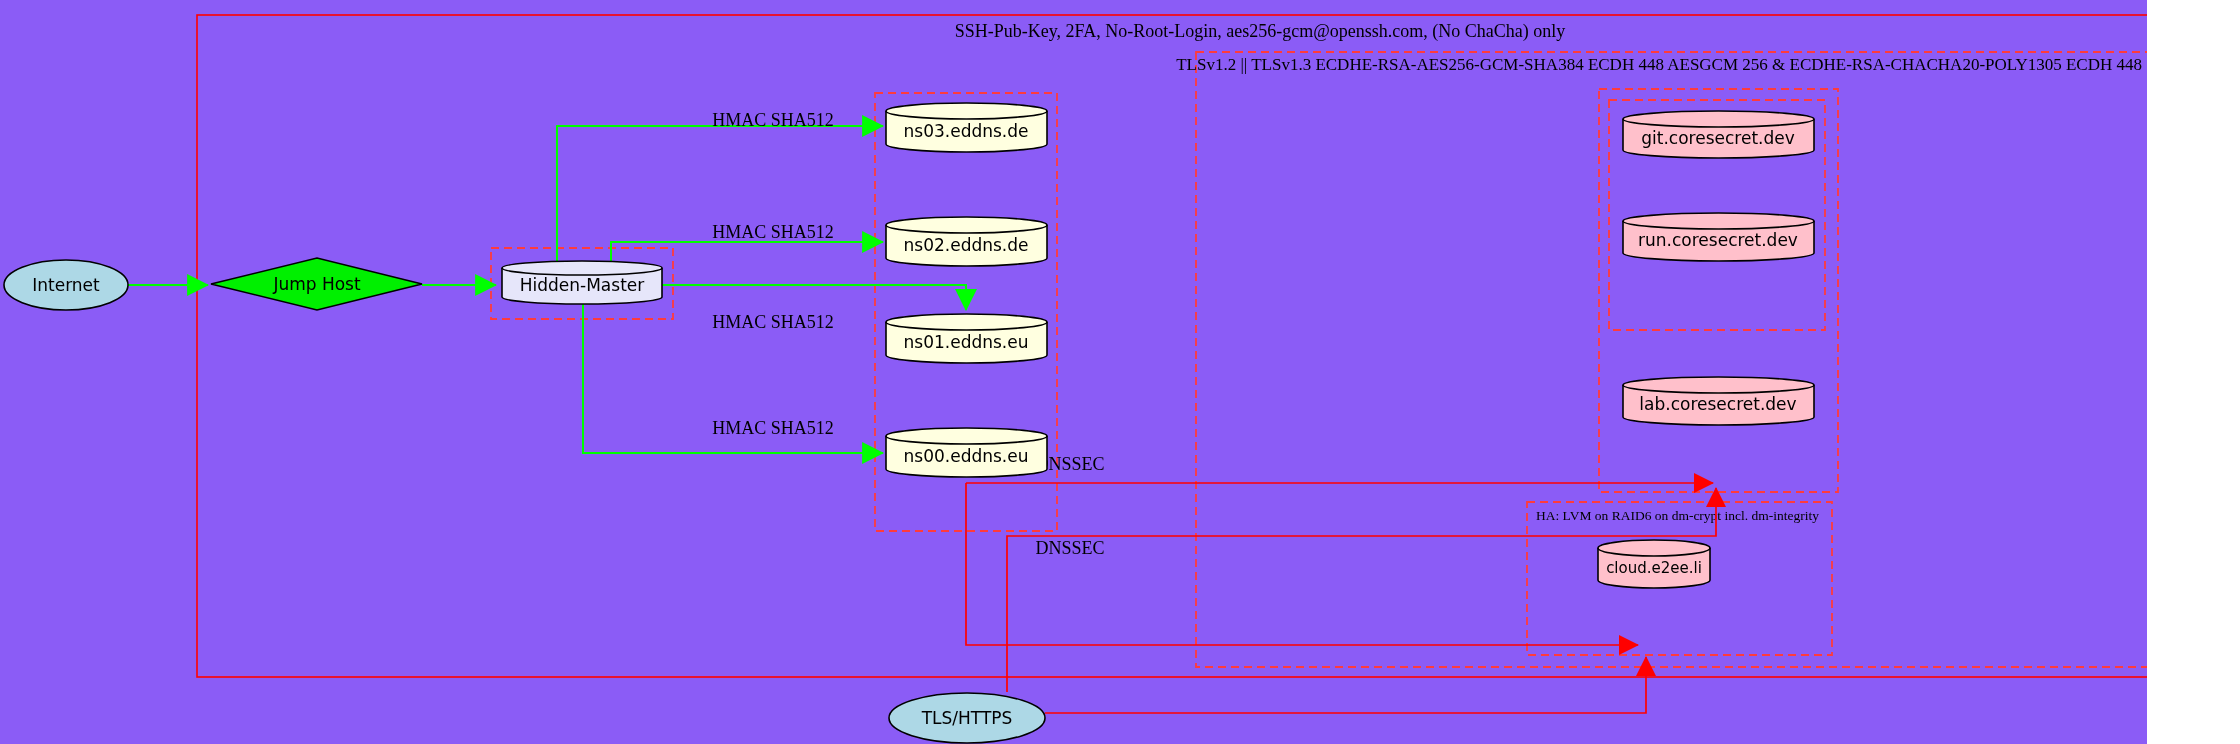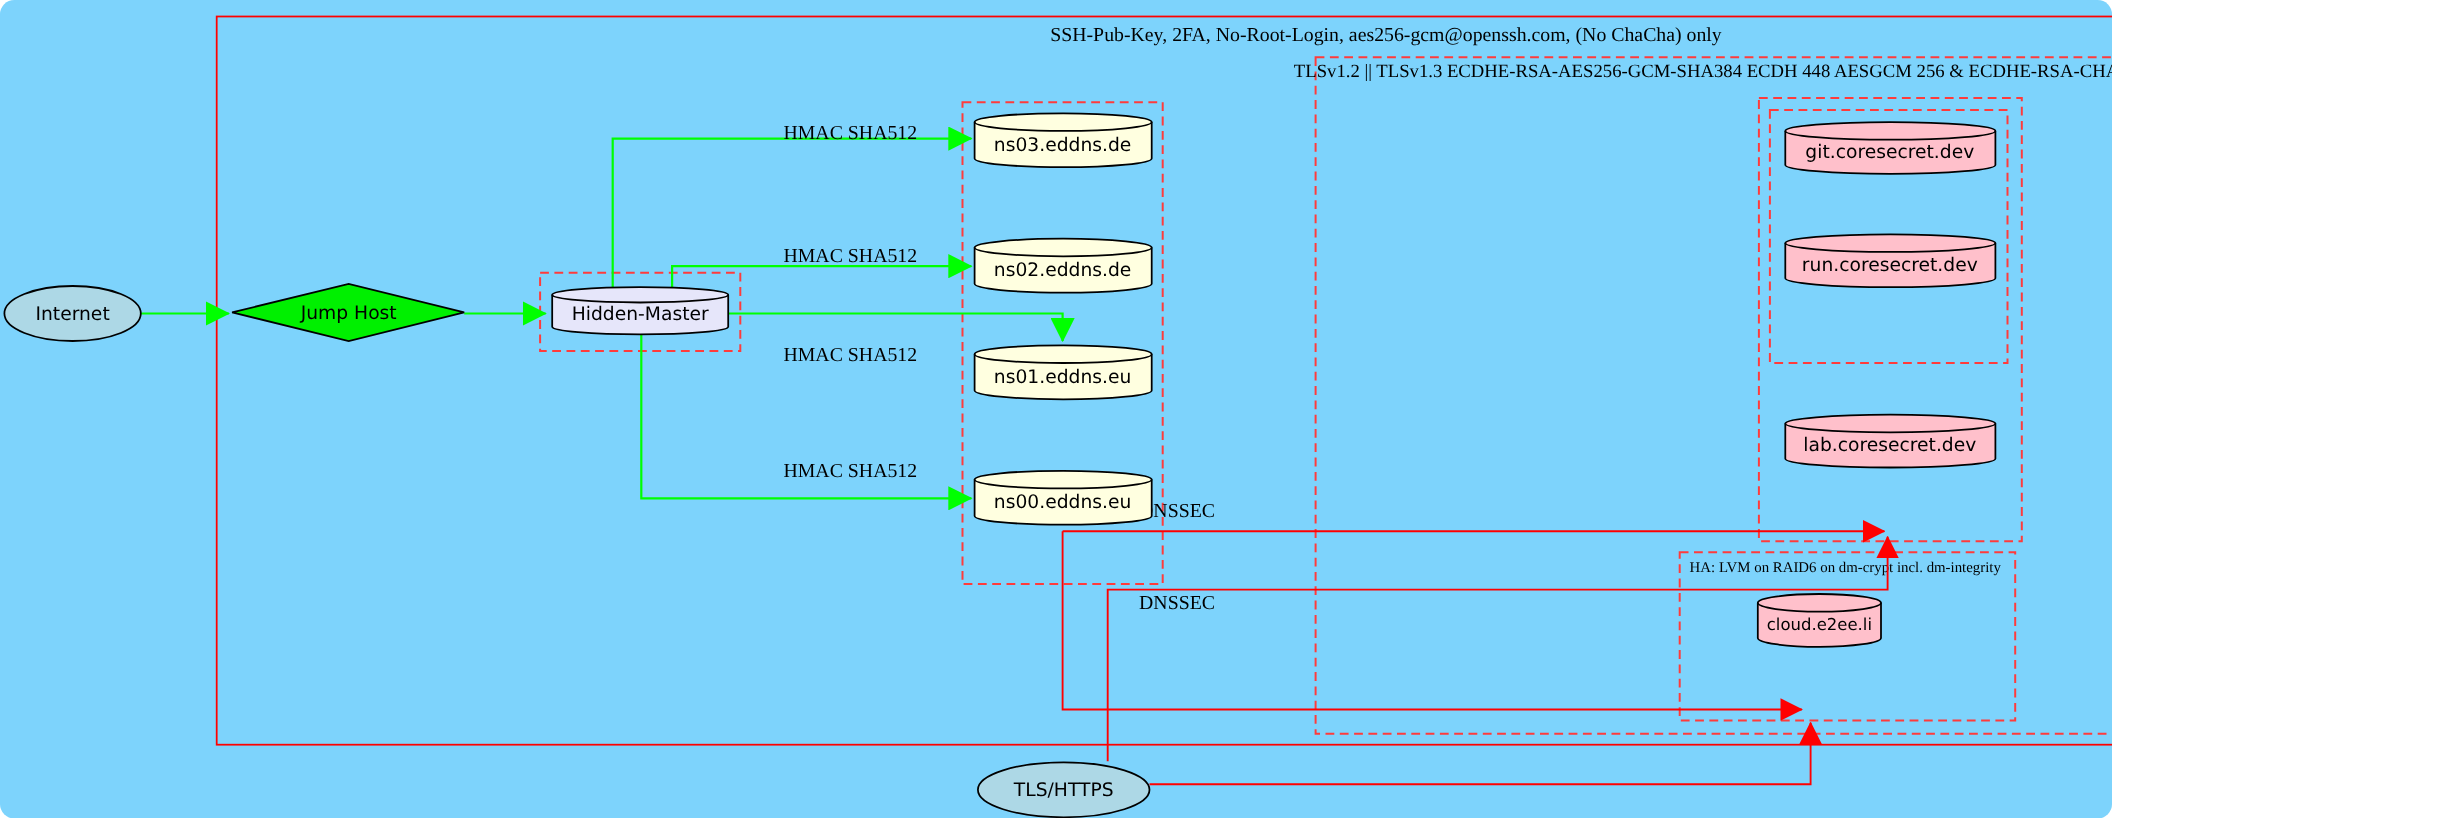--- a/index.html
+++ b/index.html
@@ -1,16 +1,16 @@
 <!DOCTYPE html>
 <html><head>
 <meta charset="utf-8">
 <style>
   html,body{margin:0;padding:0;background:#ffffff;}
-  .stage{position:relative;width:1920px;height:744px;background:#7dd3fc;overflow:hidden;border-radius:13px;}
+  .stage{position:relative;width:2147px;height:744px;background:#8b5cf6;overflow:hidden;}
   svg{position:absolute;left:0;top:0;}
   text{font-family:"DejaVu Sans","Liberation Sans",sans-serif;fill:#000000;}
   .node-label{font-size:17px;}
   .node-label-sm{font-size:15px;}
   .edge-label{font-family:"Liberation Serif","DejaVu Serif",serif;font-size:18px;}
   .cluster-label{font-family:"Liberation Serif","DejaVu Serif",serif;font-size:18px;}
   .cluster-label-md{font-family:"Liberation Serif","DejaVu Serif",serif;font-size:17px;}
   .cluster-label-sm{font-family:"Liberation Serif","DejaVu Serif",serif;font-size:13.5px;}
   .ctr{text-anchor:middle;}
 </style>

